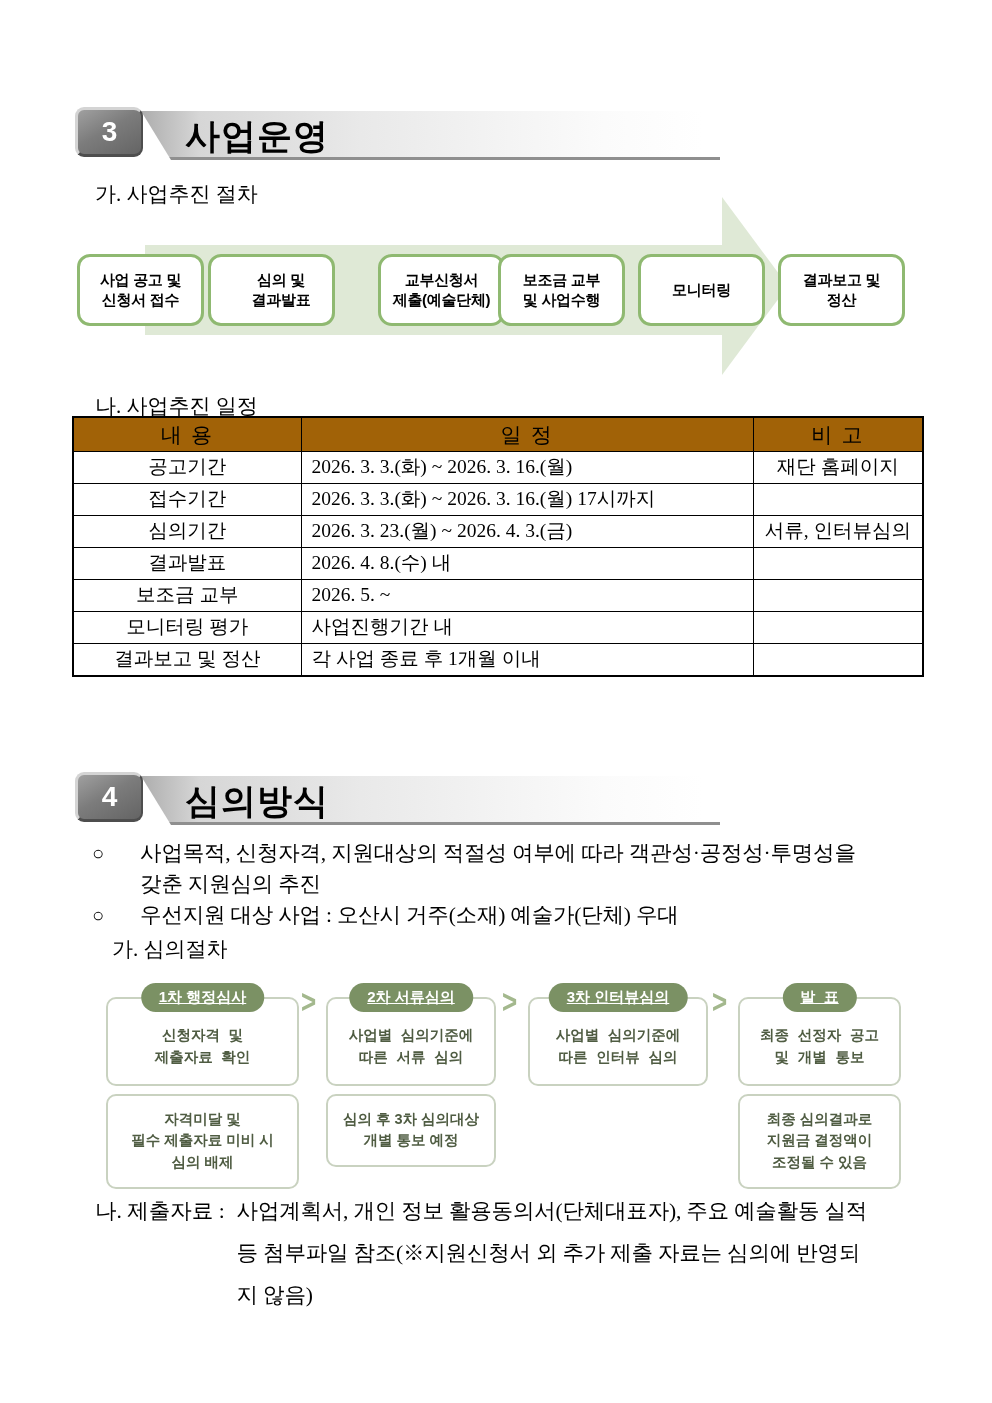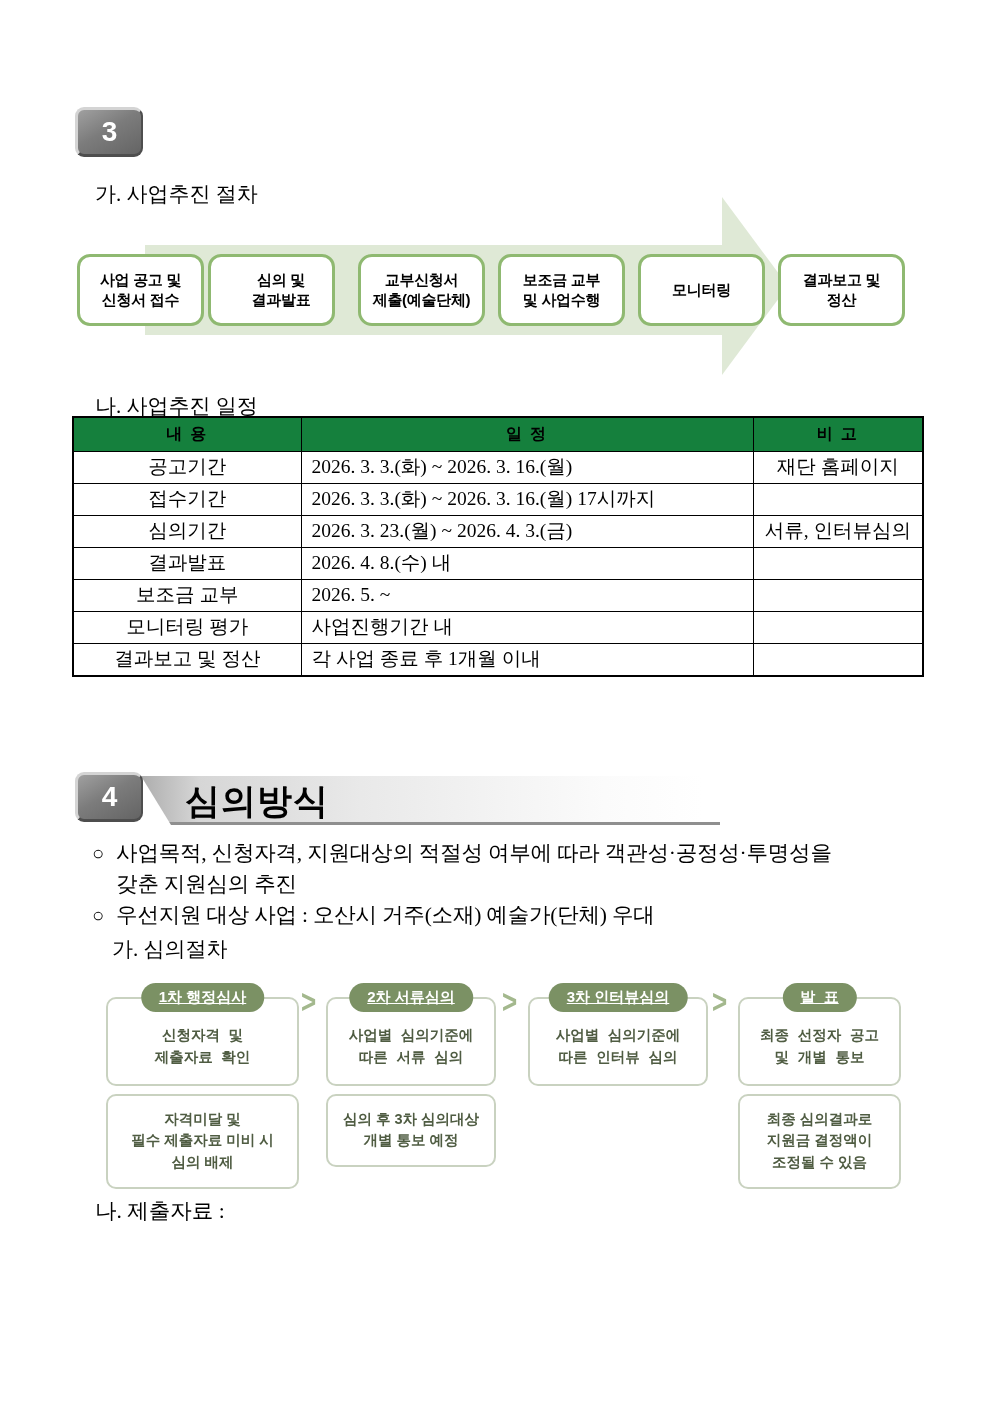--- a/index.html
+++ b/index.html
@@ -44,30 +44,30 @@
     font-family:"Liberation Sans", sans-serif; font-weight:bold; font-size:15px;
     line-height:1.35; white-space:pre-line; letter-spacing:-0.3px;
   }
   
   .sched {
     position:absolute; left:72px; top:416px; width:850px;
     border-collapse:collapse; table-layout:fixed; font-size:19.5px;
   }
   .sched th, .sched td { border:1.5px solid #000; padding:1px 10px; overflow:hidden; }
   .sched { border:2.5px solid #000; }
-  .sched th { background:#15803d; font-size:16px; font-weight:bold; height:31px; letter-spacing:2px; }
+  .sched th { background:#a16207; font-size:21px; font-weight:normal; height:31px; letter-spacing:2px; }
   .sched tr { height:32px; }
   .sched tr.tall { height:58px; }
   .sched td.c { text-align:center; }
   .sched td.l { text-align:left; }
   .sched td { white-space:pre-line; line-height:1.45; }
   
   .bullet { position:absolute; left:92px; width:848px; display:flex; font-size:21.5px; line-height:31px; }
   .bullet-mark { font-size:20px; margin-right:12px; flex:0 0 auto; }
-  .bullet-text { white-space:pre-line; letter-spacing:-0.2px; }
+  .bullet-text { white-space:pre-line; letter-spacing:-0.2px;margin-left:24px; }
   
   .proc-col {
     position:absolute; top:983px;
     font-family:"Liberation Sans", sans-serif; font-weight:bold; text-align:center;
   }
   .proc-pill {
     position:absolute; top:0; left:50%; transform:translateX(-50%);
     background:#7b9164; color:#fff; border-radius:16px;
     padding:5px 18px; font-size:15px; white-space:pre; box-sizing:border-box;text-decoration:underline;
   }
@@ -87,33 +87,36 @@
   .submission { position:absolute; left:95px; top:1190px; display:flex; font-size:21.5px; line-height:42px; }
   .submission-label { white-space:pre; margin-right:12px; flex:0 0 auto; }
   .submission-text { white-space:pre-line; letter-spacing:-0.2px; }
 </style>
 </head>
 <body>
 
 <div class="page">
 
   <div class="sec-header" style="top:107px;">
+    <div class="sec-band">
+      <span class="sec-title">사업운영</span>
+    </div>
     <div class="sec-badge">3</div>
   </div>
 
   <div class="sub-label" style="left:95px; top:168px;margin-top:12px;">가. 사업추진 절차</div>
 
   <div>
     <div class="flow-body"></div>
     <div class="flow-head"></div>
     <div class="flow-box" style="left:77px;">사업 공고 및
 신청서 접수</div>
     <div class="flow-box" style="left:208px;padding-left:19px;">심의 및
 결과발표</div>
-    <div class="flow-box" style="left:358px;border-radius:14px;">교부신청서
+    <div class="flow-box" style="left:378px;border-radius:14px;">교부신청서
 제출(예술단체)</div>
     <div class="flow-box" style="left:498px;">보조금 교부
 및 사업수행</div>
     <div class="flow-box" style="left:638px;">모니터링</div>
     <div class="flow-box" style="left:778px;">결과보고 및
 정산</div>
   </div>
 
   <div class="sub-label" style="left:95px; top:392px;">나. 사업추진 일정</div>
 
@@ -215,15 +218,18 @@
 및 개별 통보</div>
       <div class="proc-box2">최종 심의결과로
 지원금 결정액이
 조정될 수 있음</div>
       <div class="proc-pill">발  표</div>
     </div>
   </div>
 
   <div class="submission">
     <span class="submission-label">나. 제출자료 :</span>
+    <span class="submission-text">사업계획서, 개인 정보 활용동의서(단체대표자), 주요 예술활동 실적
+등 첨부파일 참조(※지원신청서 외 추가 제출 자료는 심의에 반영되
+지 않음)</span>
   </div>
 
 </div>
 
 </body></html>

